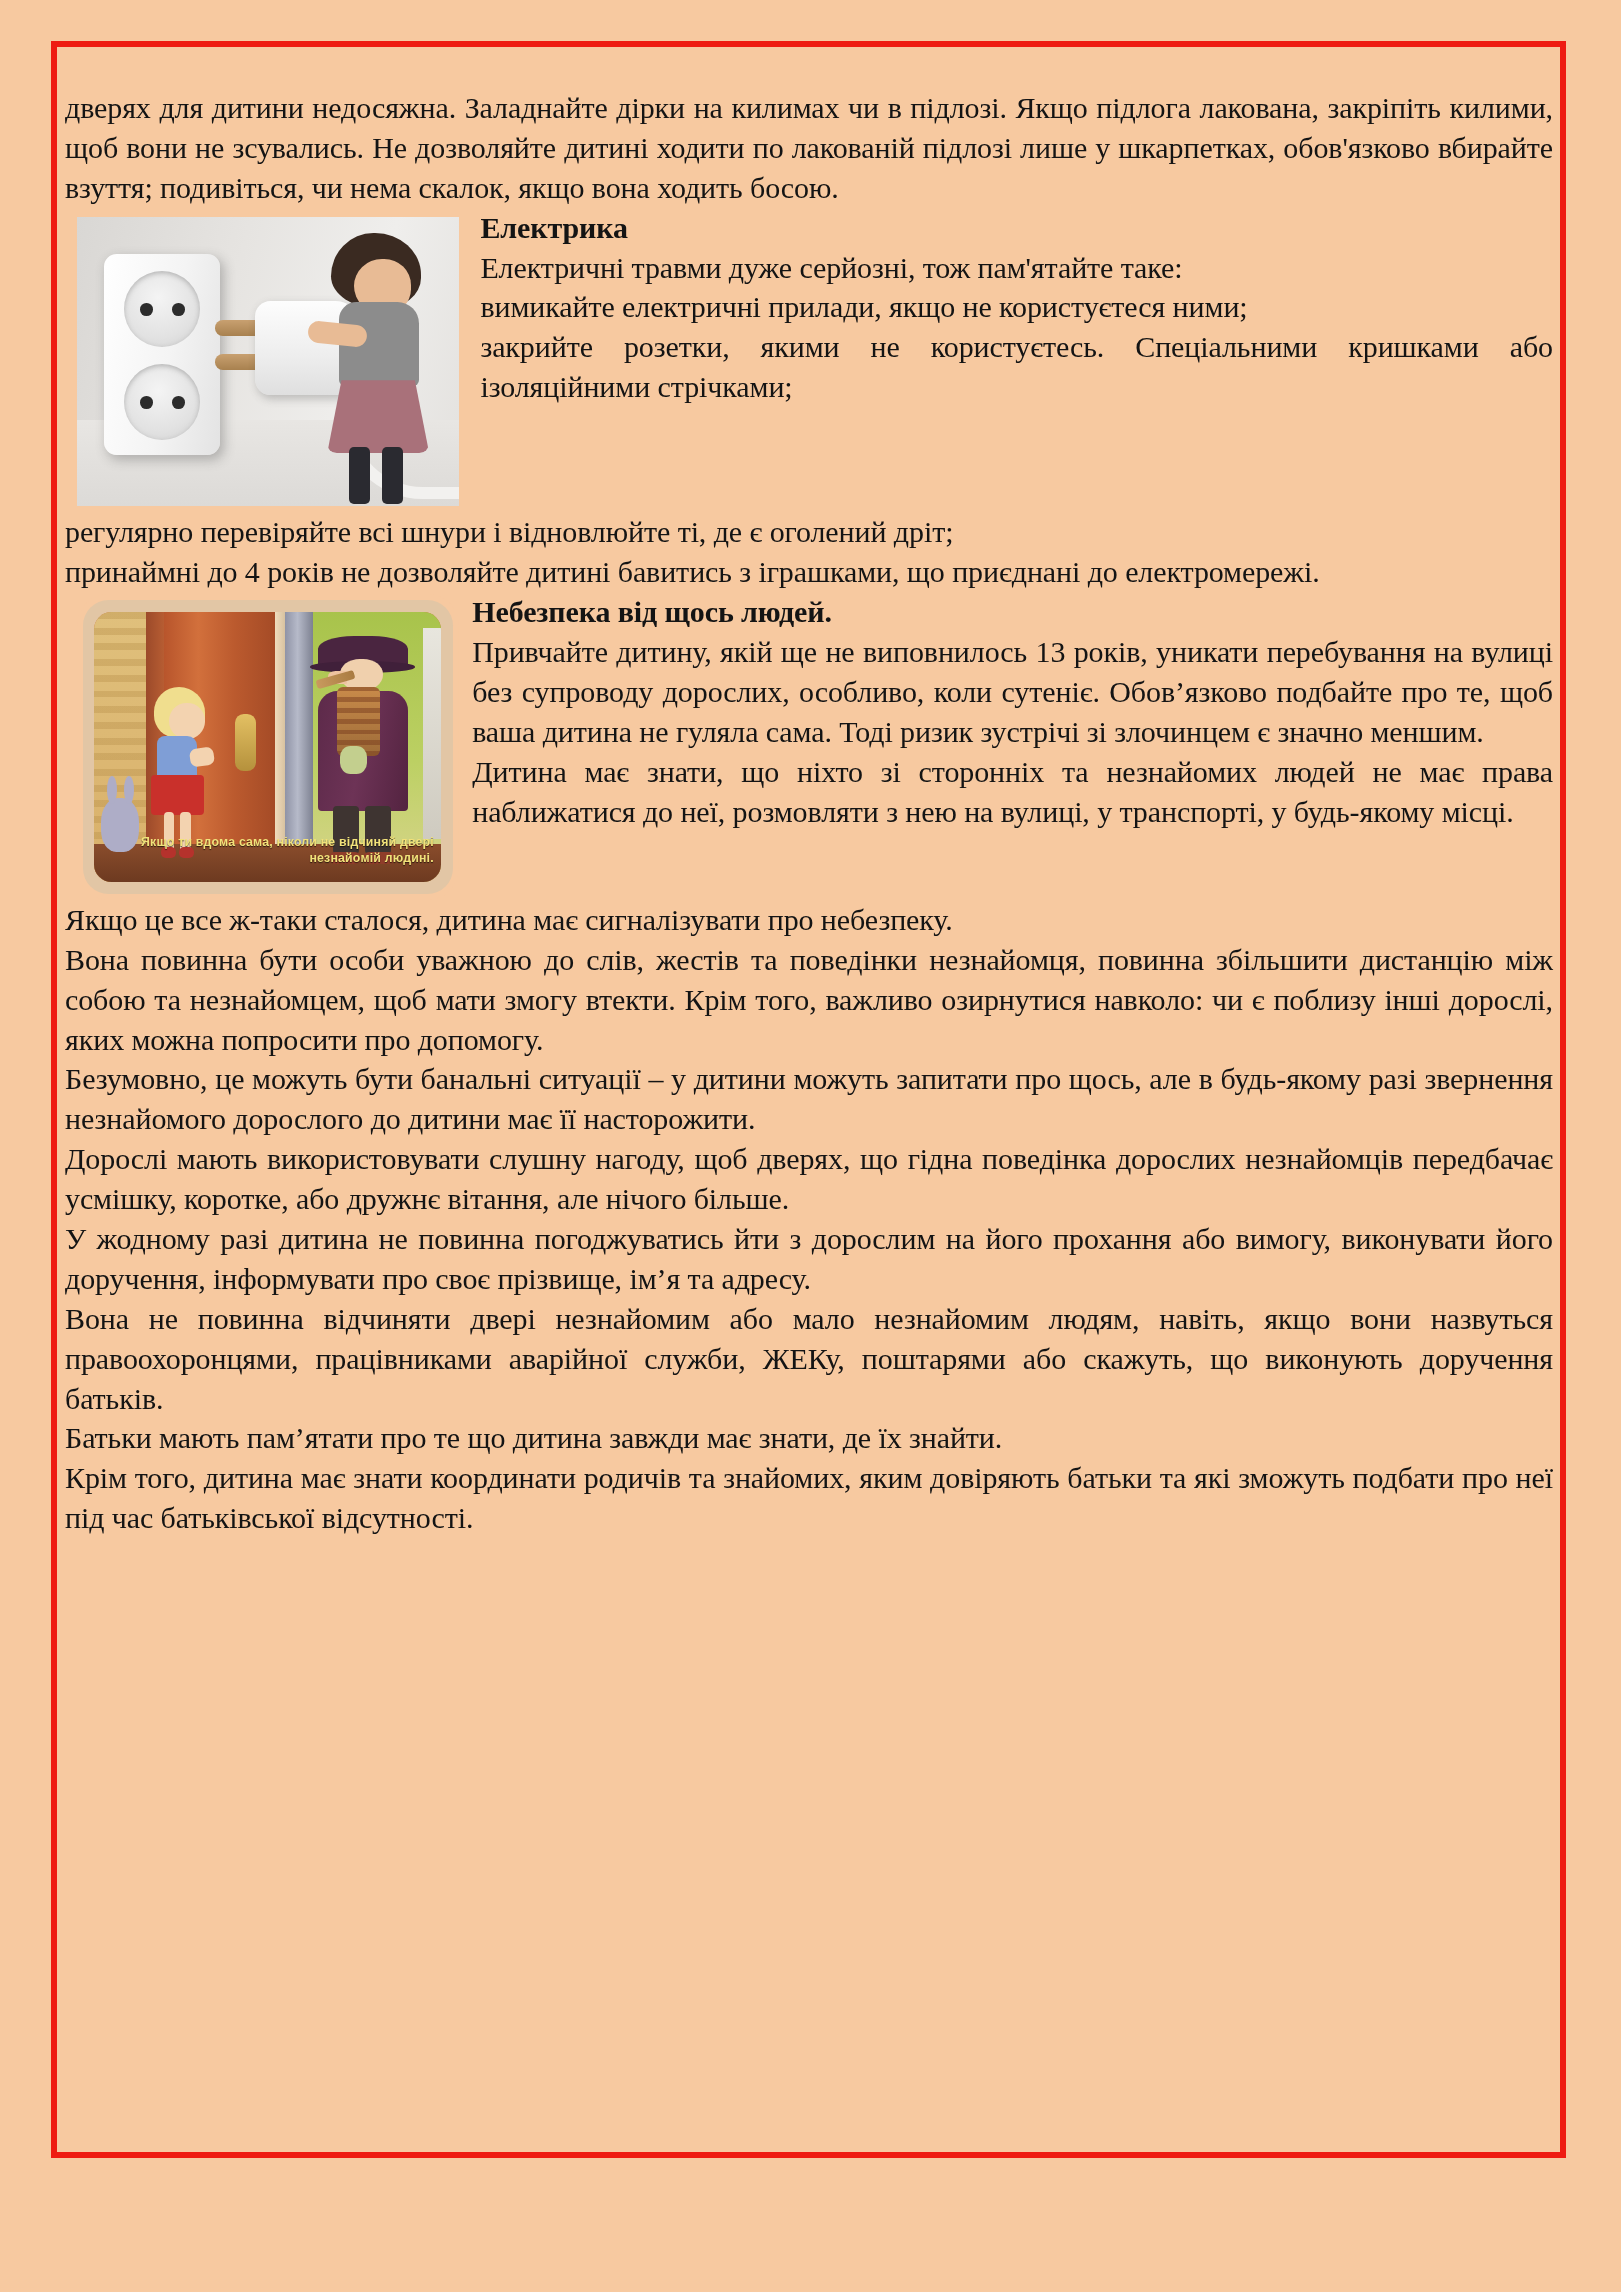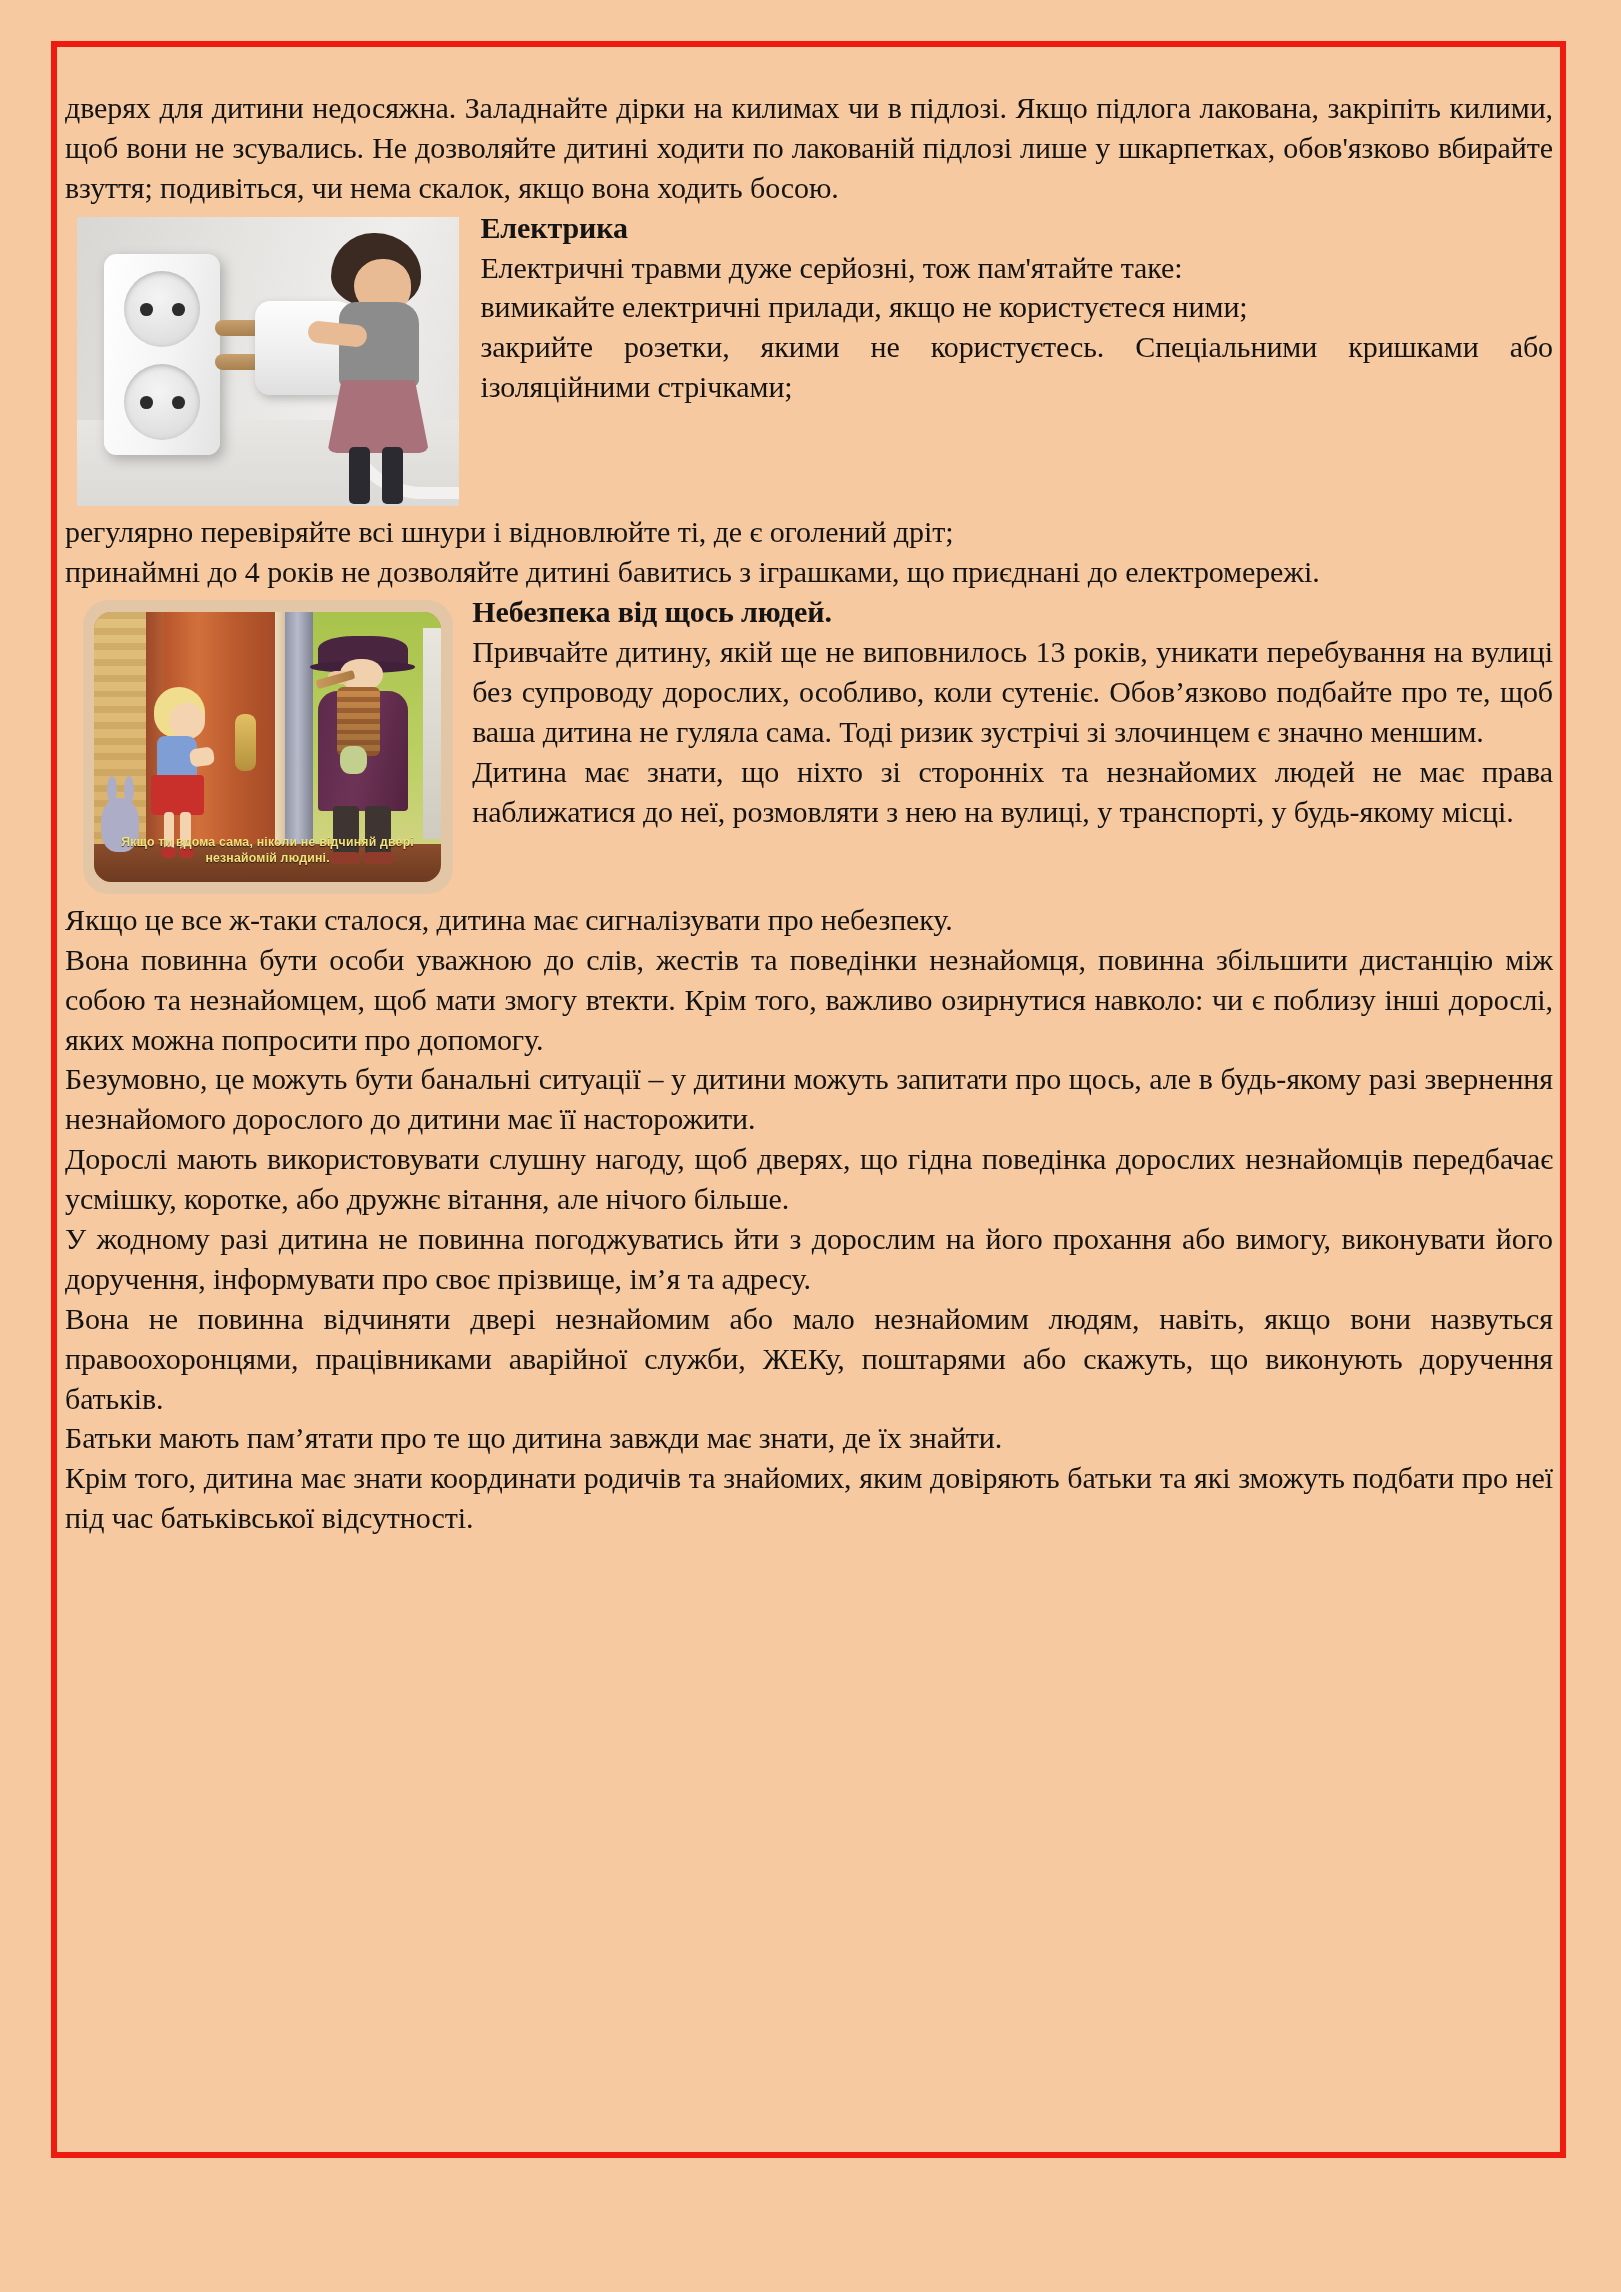--- a/index.html
+++ b/index.html
@@ -381,21 +381,21 @@
     background: #8f3d2a; border-radius: 5.9px;
   }
   .man .m-shoe.l { left: 14%; }
   .man .m-shoe.r { left: 50%; }
 
   .ss-caption {
     position: absolute;
     left: 2%;
     bottom: 6%;
     width: 96%;
-    text-align: center;
+    text-align: right;
     font-family: "Liberation Sans", sans-serif;
     font-size: 12.3px;
     line-height: 1.25;
     color: #f2e27a;
     text-shadow: 0 1px 1px rgba(0,0,0,0.65);
     font-weight: bold;
     letter-spacing: 0.2px;
   }
 </style>
 </head>

